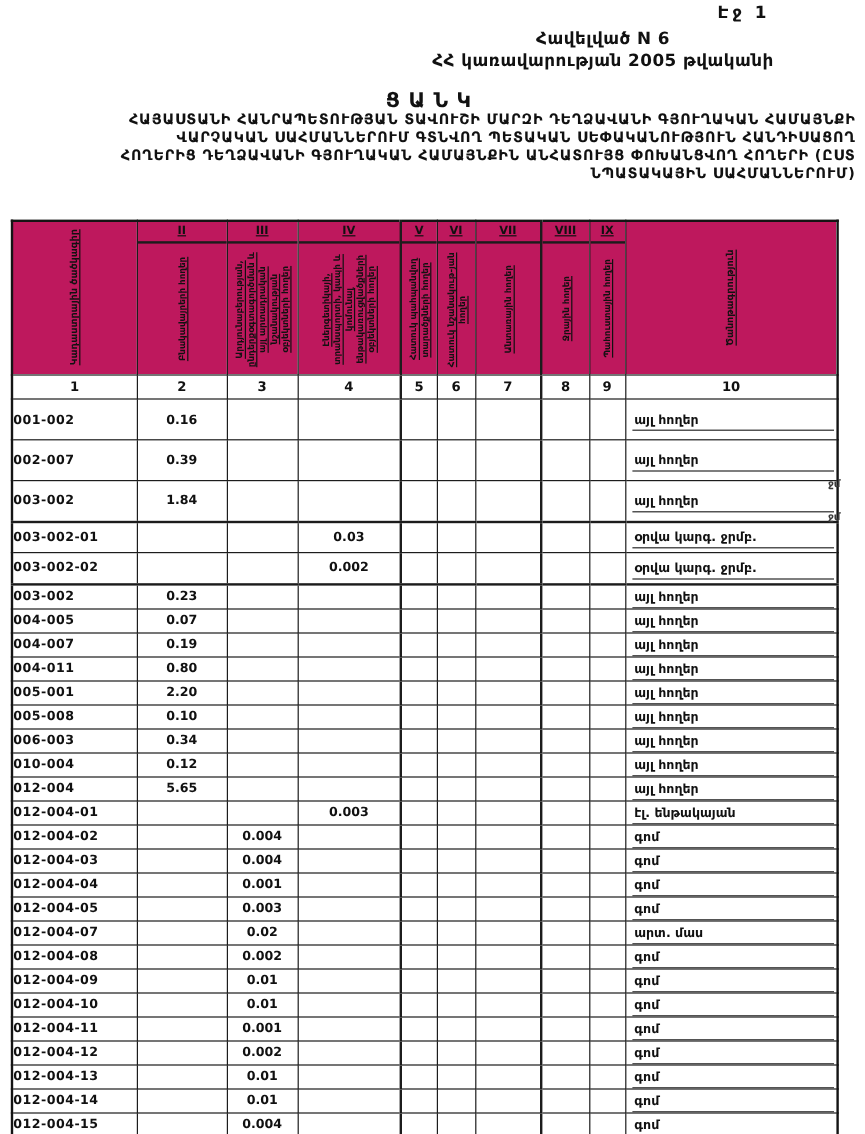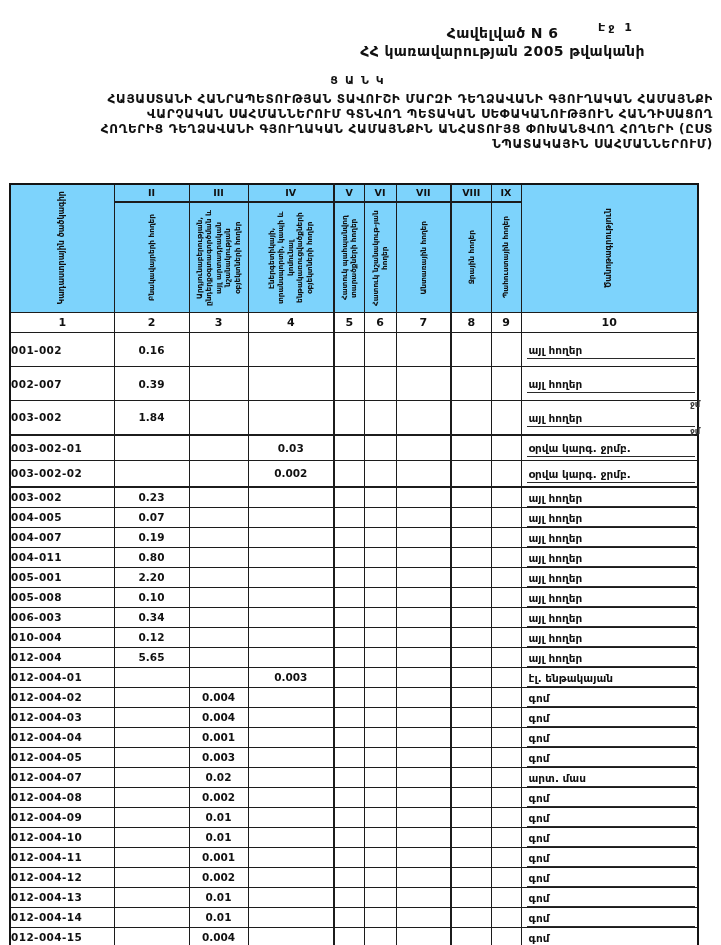--- a/index.html
+++ b/index.html
@@ -1,39 +1,39 @@
 <!DOCTYPE html>
 <html><head>
 <meta charset="utf-8">
 <style>
   html,body{margin:0;padding:0;background:#e8e8e8;}
   .page{position:relative;width:721px;height:945px;background:#fff;
         font-family:"DejaVu Sans",sans-serif;color:#111;overflow:hidden;margin:0 auto;}
 
-  .page-number{position:absolute;top:3px;left:598px;font-weight:bold;font-size:11px;letter-spacing:3px;margin-top:18px;}
+  .page-number{position:absolute;top:3px;left:598px;font-weight:bold;font-size:14px;letter-spacing:3px;}
 
   .appendix{position:absolute;top:24px;left:330px;width:345px;text-align:center;
             font-weight:bold;font-size:14px;line-height:1.32;letter-spacing:0.4px;}
 
   .doc-heading{position:absolute;top:74px;left:0;width:721px;text-align:center;
-               font-weight:bold;font-size:11px;letter-spacing:7px;}
+               font-weight:bold;font-size:17px;letter-spacing:7px;}
 
   .doc-subtitle{position:absolute;top:92px;left:8px;width:705px;text-align:right;
                 font-weight:bold;font-size:12px;line-height:1.25;letter-spacing:0.7px;}
 
   table.doc{position:absolute;left:9px;top:183px;width:688px;border-collapse:collapse;
             table-layout:fixed;border:2px solid #141414;}
   table.doc th,table.doc td{border:1px solid #1c1c1c;padding:0;overflow:hidden;}
 
   col.c1{width:104px}col.c2{width:75px}col.c3{width:59px}col.c4{width:86px}
   col.c5{width:30px}col.c6{width:32px}col.c7{width:55px}col.c8{width:40px}
   col.c9{width:30px}col.c10{width:177px}
 
   tr.head-row{height:128px;}
-  tr.head-row th{vertical-align:top;background:#7dd3fc;}
+  tr.head-row th{vertical-align:top;background:#be185d;text-decoration:underline;}
   .numwrap{height:16px;line-height:16px;border-bottom:2px solid #1c1c1c;
            text-align:center;font-size:9.5px;font-weight:bold;}
   .vwrap{display:flex;align-items:center;justify-content:center;height:109px;}
   .vwrap.tall{height:126px;}
   .vtext{writing-mode:vertical-rl;transform:rotate(180deg);font-size:7.3px;
          font-weight:600;line-height:1.3;text-align:center;max-height:104px;}
   .vwrap.tall .vtext{font-size:8px;max-height:120px;}
 
   tr.idx-row{height:20px;}
   tr.idx-row td{text-align:center;font-weight:bold;font-size:11px;}

